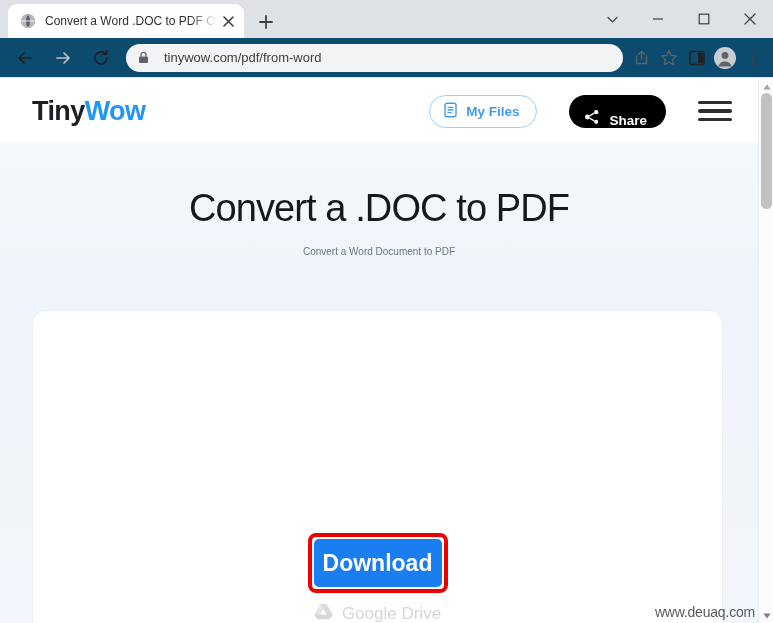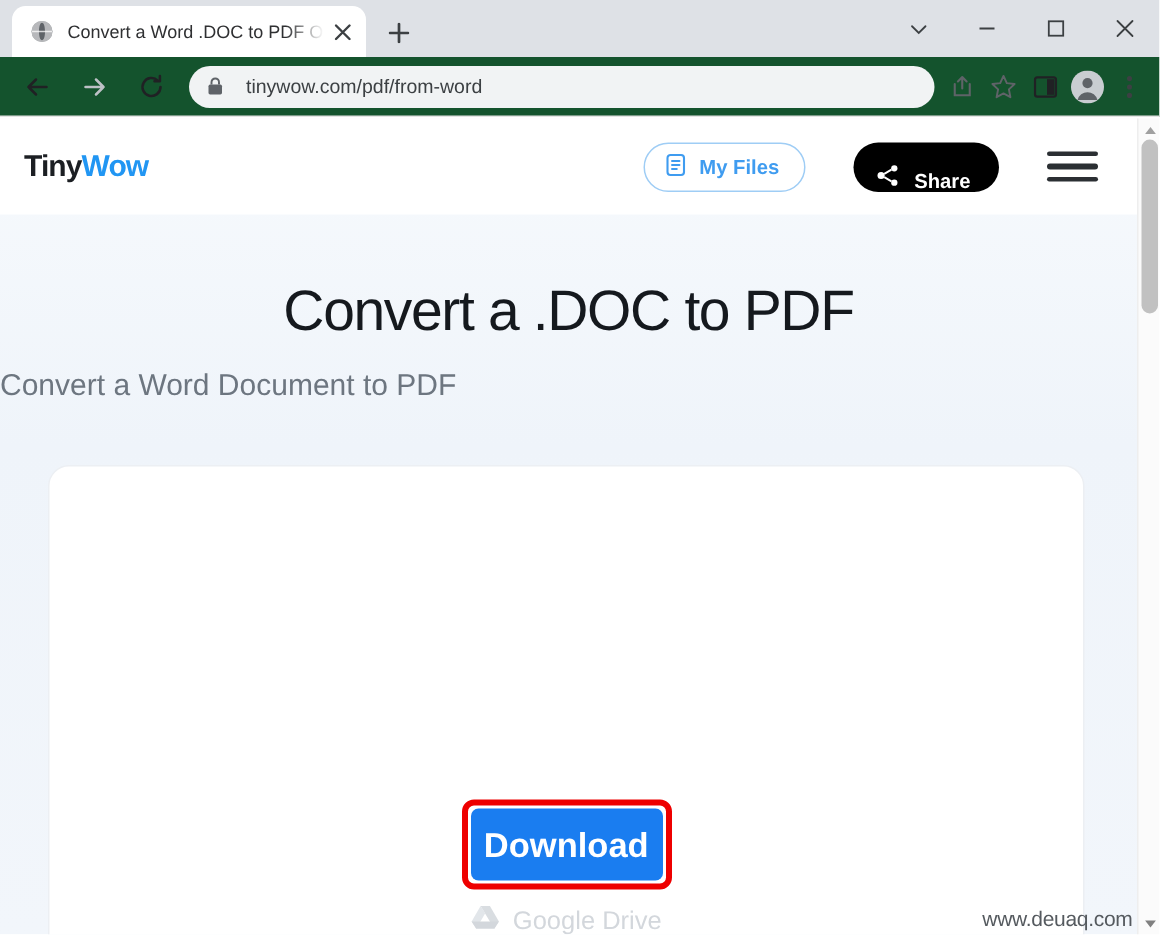--- a/index.html
+++ b/index.html
@@ -42,21 +42,21 @@
     position: absolute; top: 0; right: 0; height: 38px;
     display: flex; align-items: center;
   }
   .wc-btn {
     width: 46px; height: 38px;
     display: flex; align-items: center; justify-content: center;
   }
 
   .toolbar {
     position: absolute; top: 38px; left: 0; width: 773px; height: 40px;
-    background: #14532d; display: flex; align-items: center;
+    background: #0c4a6e; display: flex; align-items: center;
     border-bottom: 1px solid #e4e4e4;
     justify-content: center;
   }
   .nav-btn {
     width: 30px; height: 30px; margin-left: 8px;
     display: flex; align-items: center; justify-content: center; border-radius: 50%;
   }
   .nav-btn:first-child { margin-left: 10px; }
   .omnibox {
     flex: 1 1 auto; height: 28px; margin: 0 4px 0 10px;
@@ -83,21 +83,21 @@
   .page {
     position: absolute; top: 0; left: 0; width: 758px; height: 544px;
     background: linear-gradient(180deg, #f7fafd 0%, #eff4fa 40%, #f2f6fb 100%);
   }
   .site-header {
     position: absolute; top: 0; left: 0; width: 758px; height: 64px;
     background: #ffffff;
     display: flex; align-items: center;
   }
   .logo {
-    margin-left: 16px; font-size: 20px; font-weight: 700;
+    margin-left: 32px; font-size: 27px; font-weight: 700;
     letter-spacing: -0.6px;
   }
   .logo .tiny { color: #1c1f23; }
   .logo .wow  { color: #2196f3; }
   .header-right {
     margin-left: auto; margin-right: 26px;
     display: flex; align-items: center; gap: 32px;
   }
   .btn-myfiles {
     height: 33px; padding: 0 17px 0 13px;
@@ -120,21 +120,21 @@
   }
   .hamburger span { display: block; height: 3.2px; background: #2b2f33; border-radius: 2px; }
 
   .hero-title {
     position: absolute; top: 108px; left: 0; width: 758px;
     text-align: center; font-size: 38px; font-weight: 400;
     color: #15191e; letter-spacing: -0.9px;
   }
   .hero-sub {
     position: absolute; top: 167px; left: 0; width: 758px;
-    text-align: left; font-size: 20px; color: #6d7680;
+    text-align: center; font-size: 10px; color: #6d7680;
   }
 
   .card {
     position: absolute; top: 231px; left: 32px;
     width: 691px; height: 330px;
     background: #ffffff; border: 1px solid #eceff3;
     border-radius: 14px;
   }
   .done-text {
     position: absolute; top: 67px; left: 0; width: 100%;

